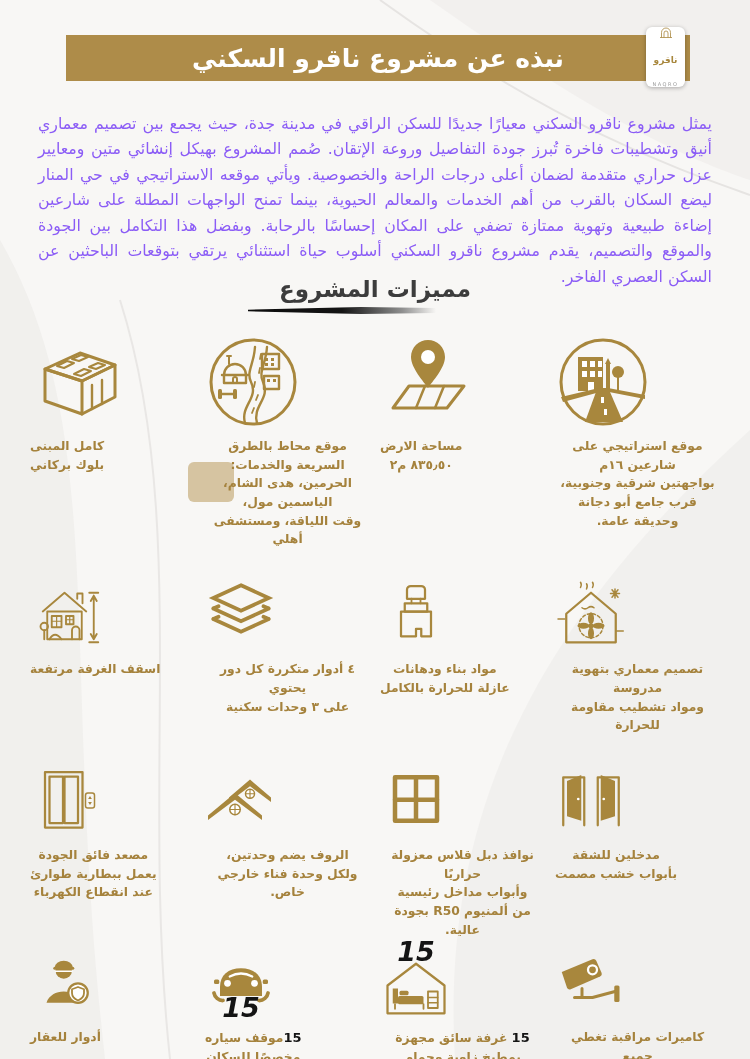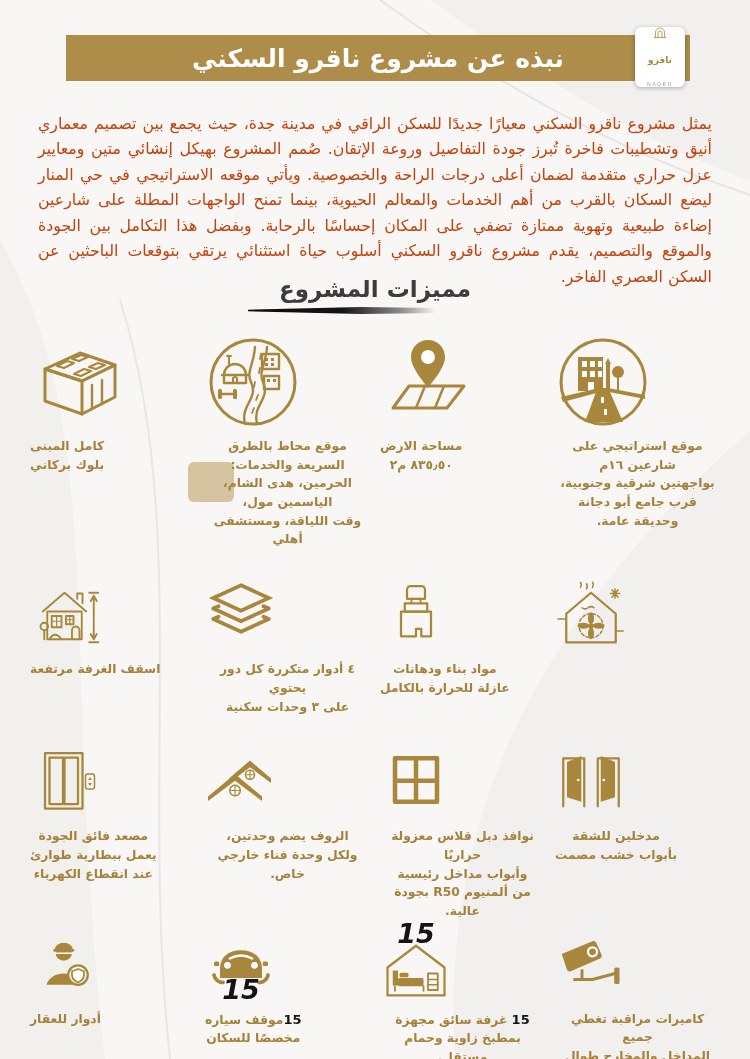--- a/index.html
+++ b/index.html
@@ -3,28 +3,28 @@
 <meta charset="utf-8">
 <style>
   html,body{margin:0;padding:0;}
   .page{position:relative;width:750px;height:1059px;background:#f8f7f5;overflow:hidden;
         font-family:"DejaVu Sans",sans-serif;}
   .bg-decor{position:absolute;inset:0;pointer-events:none;}
   
   .band{position:absolute;left:66px;right:60px;top:35px;height:46px;background:#ae8c49;
         display:flex;align-items:center;justify-content:center;}
   .band-title{color:#ffffff;font-size:25px;font-weight:bold;direction:rtl;letter-spacing:0;}
-  .logo{position:absolute;right:5px;top:-8px;width:50px;height:60px;background:#ffffff;
+  .logo{position:absolute;right:5px;top:-8px;width:39px;height:60px;background:#ffffff;
         border-radius:6px;box-shadow:0 1px 4px rgba(0,0,0,.3);display:flex;flex-direction:column;
         align-items:center;justify-content:flex-start;gap:17px;}
   .logo-ar{color:#a8873d;font-size:9px;font-weight:bold;line-height:1;}
   .logo-en{color:#9a9a9a;font-size:5px;letter-spacing:1.5px;line-height:1;}
   
   .intro{position:absolute;top:95px;left:38px;right:38px;direction:rtl;text-align:justify;
-         color:#c2410c;font-size:15.8px;line-height:25.5px;font-weight:500;}
+         color:#8b5cf6;font-size:15.8px;line-height:25.5px;font-weight:500;}
   
   .section{position:absolute;top:260px;left:0;right:0;height:70px;}
   .section-title{text-align:center;direction:rtl;color:#3c3c3c;font-size:23px;font-weight:bold;margin-top:16px;}
   .swoosh{position:absolute;left:248px;top:47px;width:188px;height:7px;
           background:linear-gradient(to right,#0c0c0c 0%,#141414 50%,#8f8f8f 82%,rgba(140,140,140,0) 100%);
           clip-path:polygon(0 38%,60% 0,100% 15%,100% 85%,60% 100%,0 62%);}
   
   .grid{position:absolute;top:332px;left:30px;right:30px;display:grid;
         grid-template-columns:repeat(4,1fr);direction:rtl;column-gap:10px;}
   .cell{display:flex;flex-direction:column;align-items:flex-end;margin-bottom:28px;}
@@ -175,20 +175,22 @@
             <ellipse cx="48" cy="71" rx="4" ry="8"></ellipse>
               <ellipse cx="38" cy="61" rx="8" ry="4"></ellipse>
             <circle cx="48" cy="61" r="3.5"></circle>
           </g>
           <path d="M36 37 q4 3 8 0 t8 0" stroke-width="2"></path>
           <path d="M34 10 q2 -4 0 -7 M42 12 q2 -4 0 -7 M50 10 q2 -4 0 -7" stroke-width="2"></path>
           <path d="M80 12 v12 M74 18 h12 M76 13 l8 10 M84 13 l-8 10" stroke-width="2"></path>
           <path d="M4 52 h9 M82 68 h9" stroke-width="2"></path>
         </svg>
       </div>
+      <div class="caption">تصميم معماري بتهوية مدروسة
+ومواد تشطيب مقاومة للحرارة</div>
     </div>
 
     <div class="cell r2 f6">
       <div class="icon-box">
         <svg viewBox="0 0 96 96">
           <path d="M41 8 h14 a5 5 0 0 1 5 5 v12 h-24 v-12 a5 5 0 0 1 5 -5 Z"></path>
           <path d="M42 25 v6 M54 25 v6" stroke-width="2.4"></path>
           <rect x="33" y="31" width="30" height="11"></rect>
           <path d="M28 42 h40 v33 h-13 v-10 h-7 v10 h-20 z"></path>
         </svg>

